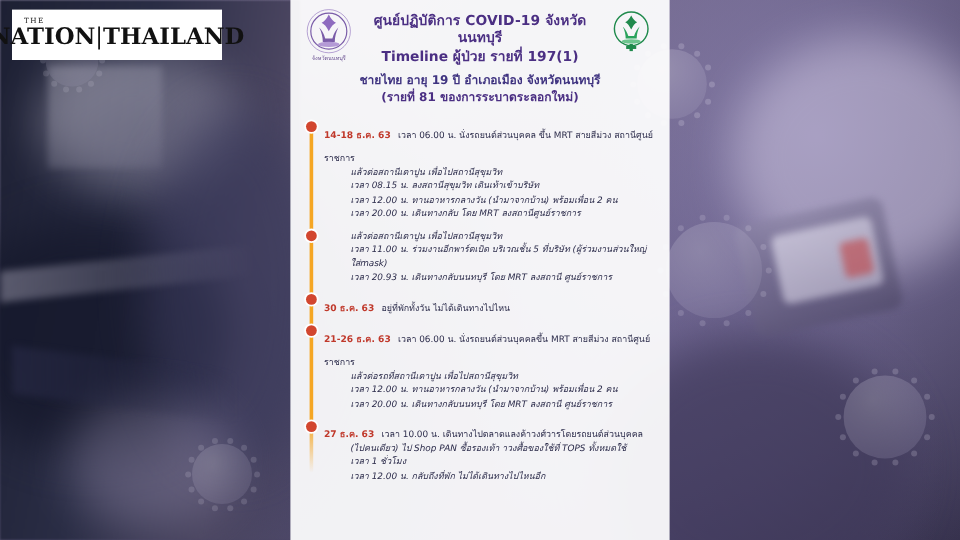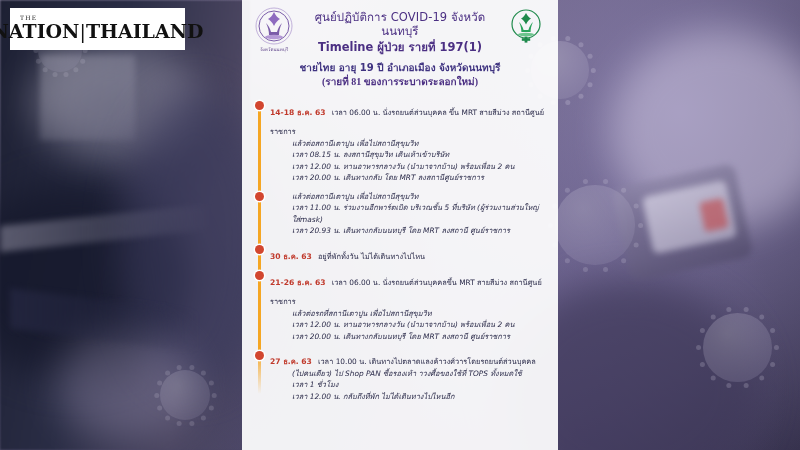--- a/index.html
+++ b/index.html
@@ -172,40 +172,40 @@
   .seal-svg { display: block; }
 
   .title-block {
     flex: 1 1 auto;
     text-align: center;
     padding-top: 4px;
   }
   .title-line1 {
     font-size: 11.5px;
     color: #4b2f83;
-    font-weight: normal;
+    font-weight: bold;
     line-height: 1.25;
     letter-spacing: .1px;
   }
   .title-line2 {
     font-size: 11.5px;
     color: #4b2f83;
     font-weight: bold;
     line-height: 1.4;
   }
 
   .subtitle {
     text-align: center;
     margin-top: 6px;
     color: #3f3380;
     font-size: 10px;
     font-weight: bold;
     line-height: 1.45;
   }
-  .subtitle .sub2 { color: #4b2f83; font-family: Liberation Serif, serif; }
+  .subtitle .sub2 { color: #4b2f83; }
 
   
   .timeline {
     position: relative;
     margin-top: 10px;
     padding-left: 18px;
   }
   .tl-axis {
     position: absolute;
     left: 6px; top: 6px; bottom: 8px;

